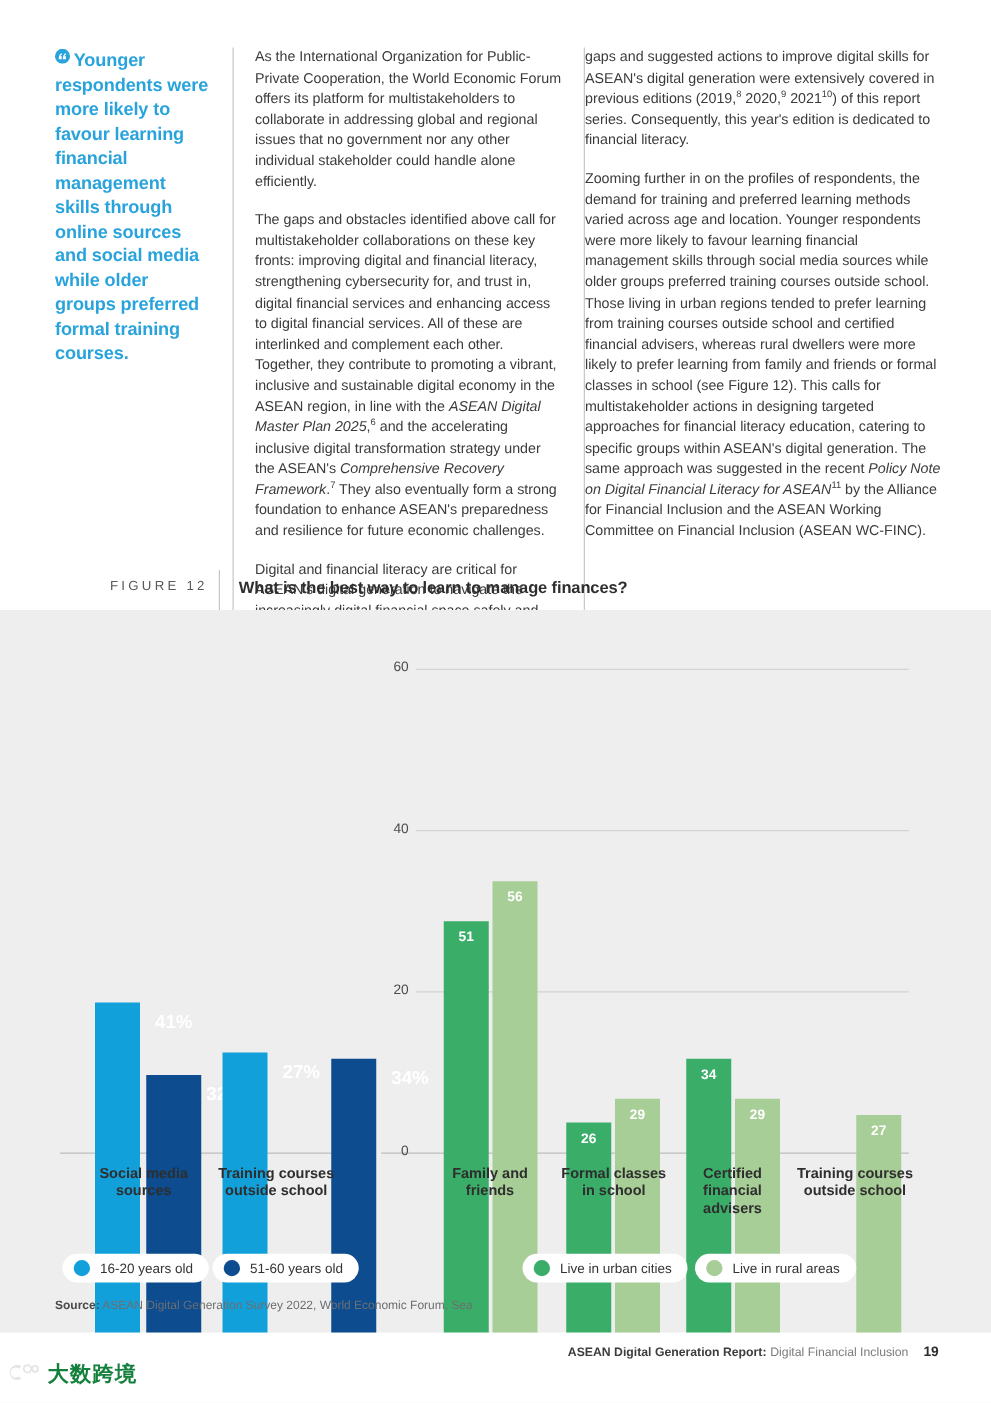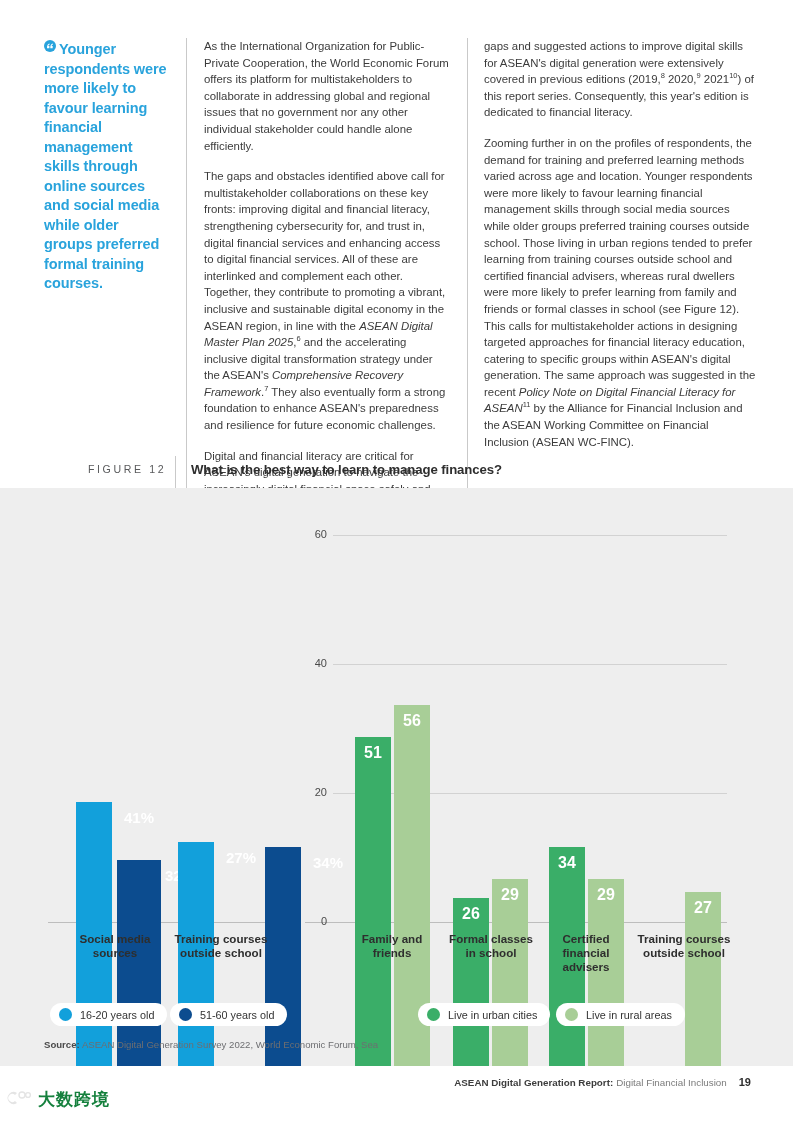--- a/index.html
+++ b/index.html
@@ -36,21 +36,20 @@
     margin-right: 3px;
   }
   .col-body {
     flex: 0 0 281px; width: 281px;
     border-left: 1px solid #c9c9c9;
     padding-left: 17px; padding-right: 18px;
   }
   .col-body2 {
     flex: 0 0 289px; width: 289px;
     border-left: 1px solid #c9c9c9;
-    padding-left: 16px;
   }
   .col-body p, .col-body2 p {
     font-size: 11.4px;
     line-height: 16.6px;
     color: #3b3b3b;
     margin-bottom: 14px;
     text-align: left;
   }
   .col-body p:last-child, .col-body2 p:last-child { margin-bottom: 0; }
   .it { font-style: italic; }
@@ -89,21 +88,21 @@
   }
 
   
   .bar {
     position: absolute; bottom: 0;
     display: flex; justify-content: center;
   }
   .bar .val {
     position: absolute; top: 7px; left: 0; right: 0;
     text-align: center;
-    color: #ffffff; font-weight: 700; font-size: 16px;
+    color: #ffffff; font-weight: 700; font-size: 11px;
   }
   .bar.pct .val { font-size: 15px; padding-left: 48px; }
 
   .xlab {
     position: absolute; text-align: center;
     font-size: 11.6px; font-weight: 700; color: #2e2e2e; line-height: 14px;
   }
 
   
   .legend {

